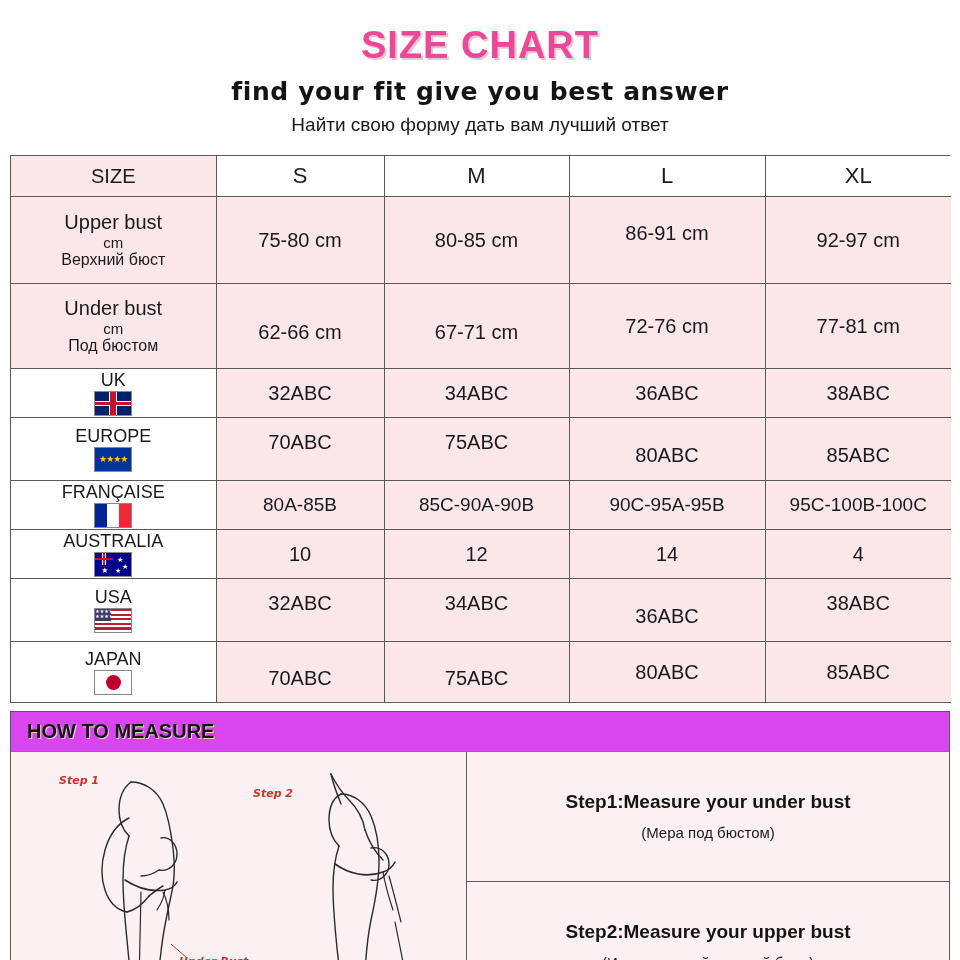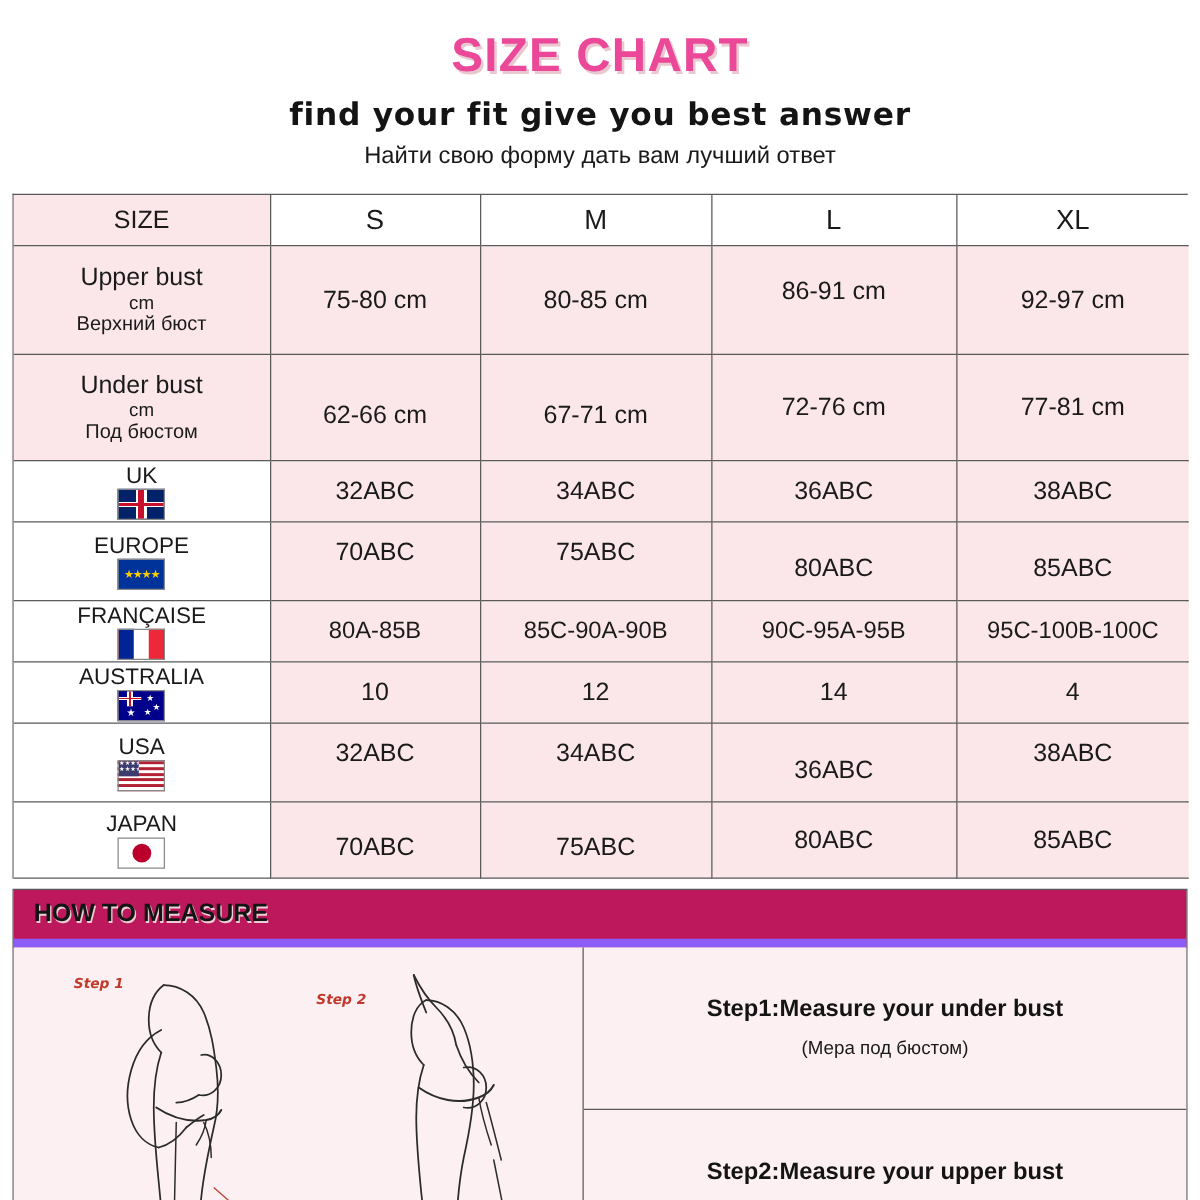--- a/index.html
+++ b/index.html
@@ -219,22 +219,22 @@
     margin: 8px 10px 0 10px;
     border: 1px solid #5a5a5a;
     background: #fdf0f2;
   }
   .measure-head {
     font-size: 20px;
     font-weight: bold;
     padding: 8px 14px 8px 16px;
     color: #141414;
     text-shadow: 1px 1px 0 #eccfd5;
-    border-bottom: 7px solid #8b5cf6;
-    background: #be185d;
+    border-bottom: 1px solid #8b5cf6;
+    background: #d946ef;
   }
   .measure-body {
     display: flex;
     height: 258px;
   }
   .measure-left {
     width: 455px;
     border-right: 1px solid #5a5a5a;
     position: relative;
     background: #fdf0f2;

